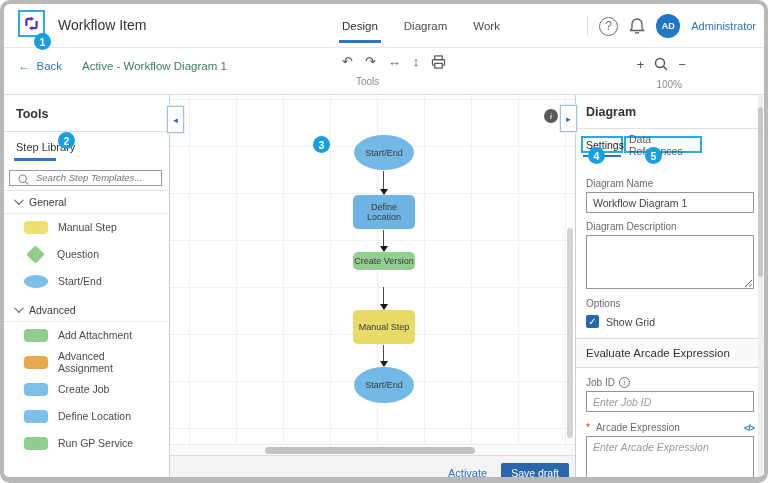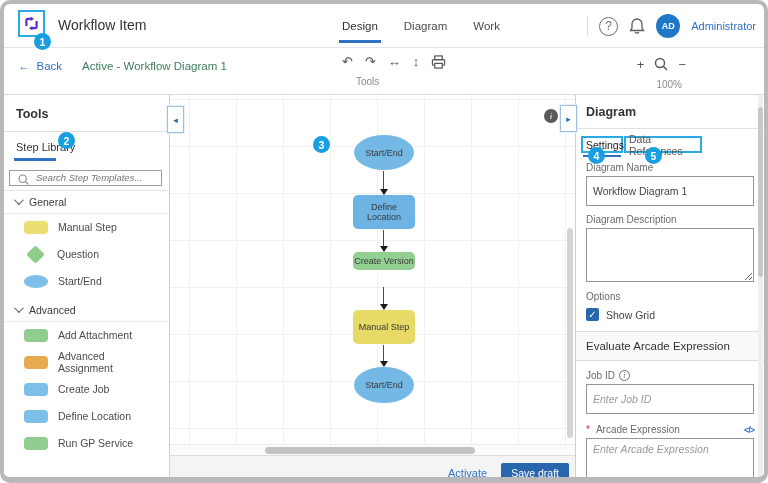--- a/index.html
+++ b/index.html
@@ -76,21 +76,21 @@
 
   
   .panel { position:absolute; left:575px; top:95px; right:4px; bottom:6px; background:#fff; border-left:1px solid #cfcfcf; z-index:3; }
   .panel-title { padding:10px 10px 9px 10px; font-size:12.5px; font-weight:bold; color:#323232; border-bottom:1px solid #e0e0e0; }
   .panel-tabs { position:relative; height:30px; }
   .ptab { position:absolute; top:7px; height:17px; display:flex; align-items:center; padding:0 3px; font-size:10.5px; color:#555; cursor:pointer; background:#fff; }
   .ptab.active { color:#222; }
   .tab-underline { position:absolute; left:7px; top:26px; width:38px; height:2px; background:#2f72c6; }
   .fgroup { padding:0 10px; }
   .flabel { font-size:10px; color:#6a6a6a; margin-bottom:3px; display:flex; align-items:center; gap:4px; }
-  .ftext-input { width:100%; height:30px; border:1px solid #959595; font-size:10.5px; color:#444; padding:0 6px; font-family:"Liberation Sans",sans-serif; }
+  .ftext-input { width:100%; height:21px; border:1px solid #959595; font-size:10.5px; color:#444; padding:0 6px; font-family:"Liberation Sans",sans-serif; }
   .ftext-input::placeholder, .farea::placeholder { font-style:italic; color:#9a9a9a; }
   .farea { width:100%; border:1px solid #959595; font-size:10.5px; color:#444; padding:4px 6px; resize:vertical; font-family:"Liberation Sans",sans-serif; }
   .opt-row { display:flex; align-items:center; gap:7px; margin-top:6px; }
   .checkbox { width:13px; height:13px; background:#2866ae; border-radius:2px; color:#fff; font-size:10px; display:flex; align-items:center; justify-content:center; cursor:pointer; }
   .opt-label { font-size:10.5px; color:#444; }
   .section-band { margin-top:10px; border-top:1px solid #ddd; border-bottom:1px solid #ddd; background:#fafafa; padding:8px 10px; font-size:11.5px; color:#323232; }
   .req { color:#d83020; margin-right:2px; }
   .code-icon { margin-left:auto; color:#2f72c6; font-size:9px; font-weight:bold; cursor:pointer; letter-spacing:-1px; }
   .info-outline { width:11px; height:11px; border:1px solid #6e6e6e; border-radius:50%; color:#6e6e6e; font-size:7.5px; font-style:italic; font-family:"Liberation Serif",serif; display:flex; align-items:center; justify-content:center; }
   .panel-scroll { position:absolute; right:1px; top:0; width:5px; bottom:0; background:#efefef; }
@@ -242,21 +242,21 @@
 
   <div class="panel">
     <div class="panel-title">Diagram</div>
     <div class="panel-tabs">
       <div class="ptab active callout-box" style="left:5px; width:42px;">Settings</div>
       <div class="ptab callout-box" style="left:48px; width:78px;">Data References</div>
       <div class="tab-underline"></div>
       <div class="badge" style="left:12px; top:18px;">4</div>
       <div class="badge" style="left:69px; top:18px;">5</div>
     </div>
-    <div class="fgroup" style="margin-top:3px;">
+    <div class="fgroup" style="margin-top:19px;">
       <div class="flabel">Diagram Name</div>
       <input class="ftext-input" type="text" value="Workflow Diagram 1" style="">
     </div>
     <div class="fgroup" style="margin-top:8px;">
       <div class="flabel">Diagram Description</div>
       <textarea class="farea" style="height: 54px;"></textarea>
     </div>
     <div class="fgroup" style="margin-top:5px;">
       <div class="flabel">Options</div>
       <div class="opt-row">

